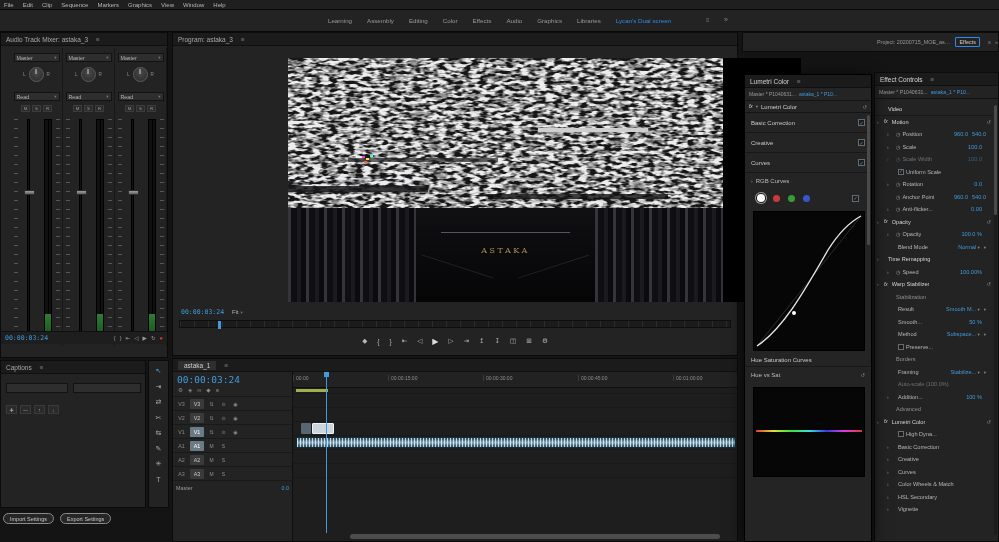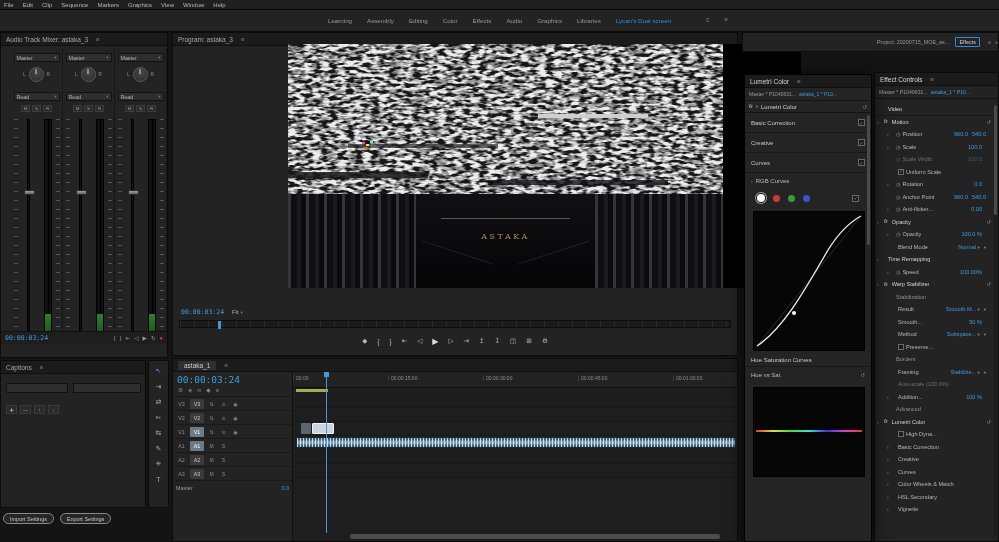--- a/index.html
+++ b/index.html
@@ -57,21 +57,21 @@
 
 #tools{position:absolute;left:148px;top:360px;width:21px;height:148px;background:#232323;border:1px solid #0b0b0b;display:flex;flex-direction:column;align-items:center;padding-top:4px;gap:3.5px}
 .tool{width:15px;height:12px;display:flex;align-items:center;justify-content:center;color:#a8a8a8;font-size:7px}
 .tool.active{color:#4aa3e8}
 
 
 .footer-btn{position:absolute;height:11px;border:1px solid #8a8a8a;border-radius:6px;color:#c8c8c8;font-size:5.5px;display:flex;align-items:center;padding:0 6px;background:#262626}
 
 
 #program{left:172px;top:32px;width:566px;height:324px}
-.video{position:absolute;left:115px;top:11px;width:513px;height:244px;background:#000;overflow:hidden}
+.video{position:absolute;left:115px;top:25px;width:513px;height:244px;background:#000;overflow:hidden}
 .glitch-top{position:absolute;left:0;top:0;width:435px;height:150px}
 .scene{position:absolute;left:0;bottom:0;width:435px;height:94px;background:#0a0a0c;overflow:hidden}
 .cols{position:absolute;top:0;bottom:0;width:128px;background:repeating-linear-gradient(90deg,#34343a 0 3px,#0f0f12 3px 9px,#1b1b1f 9px 13px,#0b0b0d 13px 18px)}
 .cols.left{left:0}.cols.right{right:0}
 .hall{position:absolute;left:128px;right:128px;top:0;bottom:0;background:linear-gradient(#101013,#050506)}
 .glow-line{position:absolute;left:14%;right:14%;top:26%;height:1px;background:rgba(215,220,255,.35)}
 .v-title{position:absolute;left:0;right:0;top:40%;text-align:center;color:#a8905a;font-family:"DejaVu Serif",serif;font-size:8px;letter-spacing:2.5px}
 .floor-l,.floor-r{position:absolute;top:62%;width:42%;height:1px;background:rgba(255,255,255,.1)}
 .floor-l{left:2%;transform:rotate(18deg)}.floor-r{right:2%;transform:rotate(-18deg)}
 .prog-ctl{position:absolute;left:0;right:0;top:272px;height:13px;display:flex;align-items:center;gap:8px;padding:0 8px}

